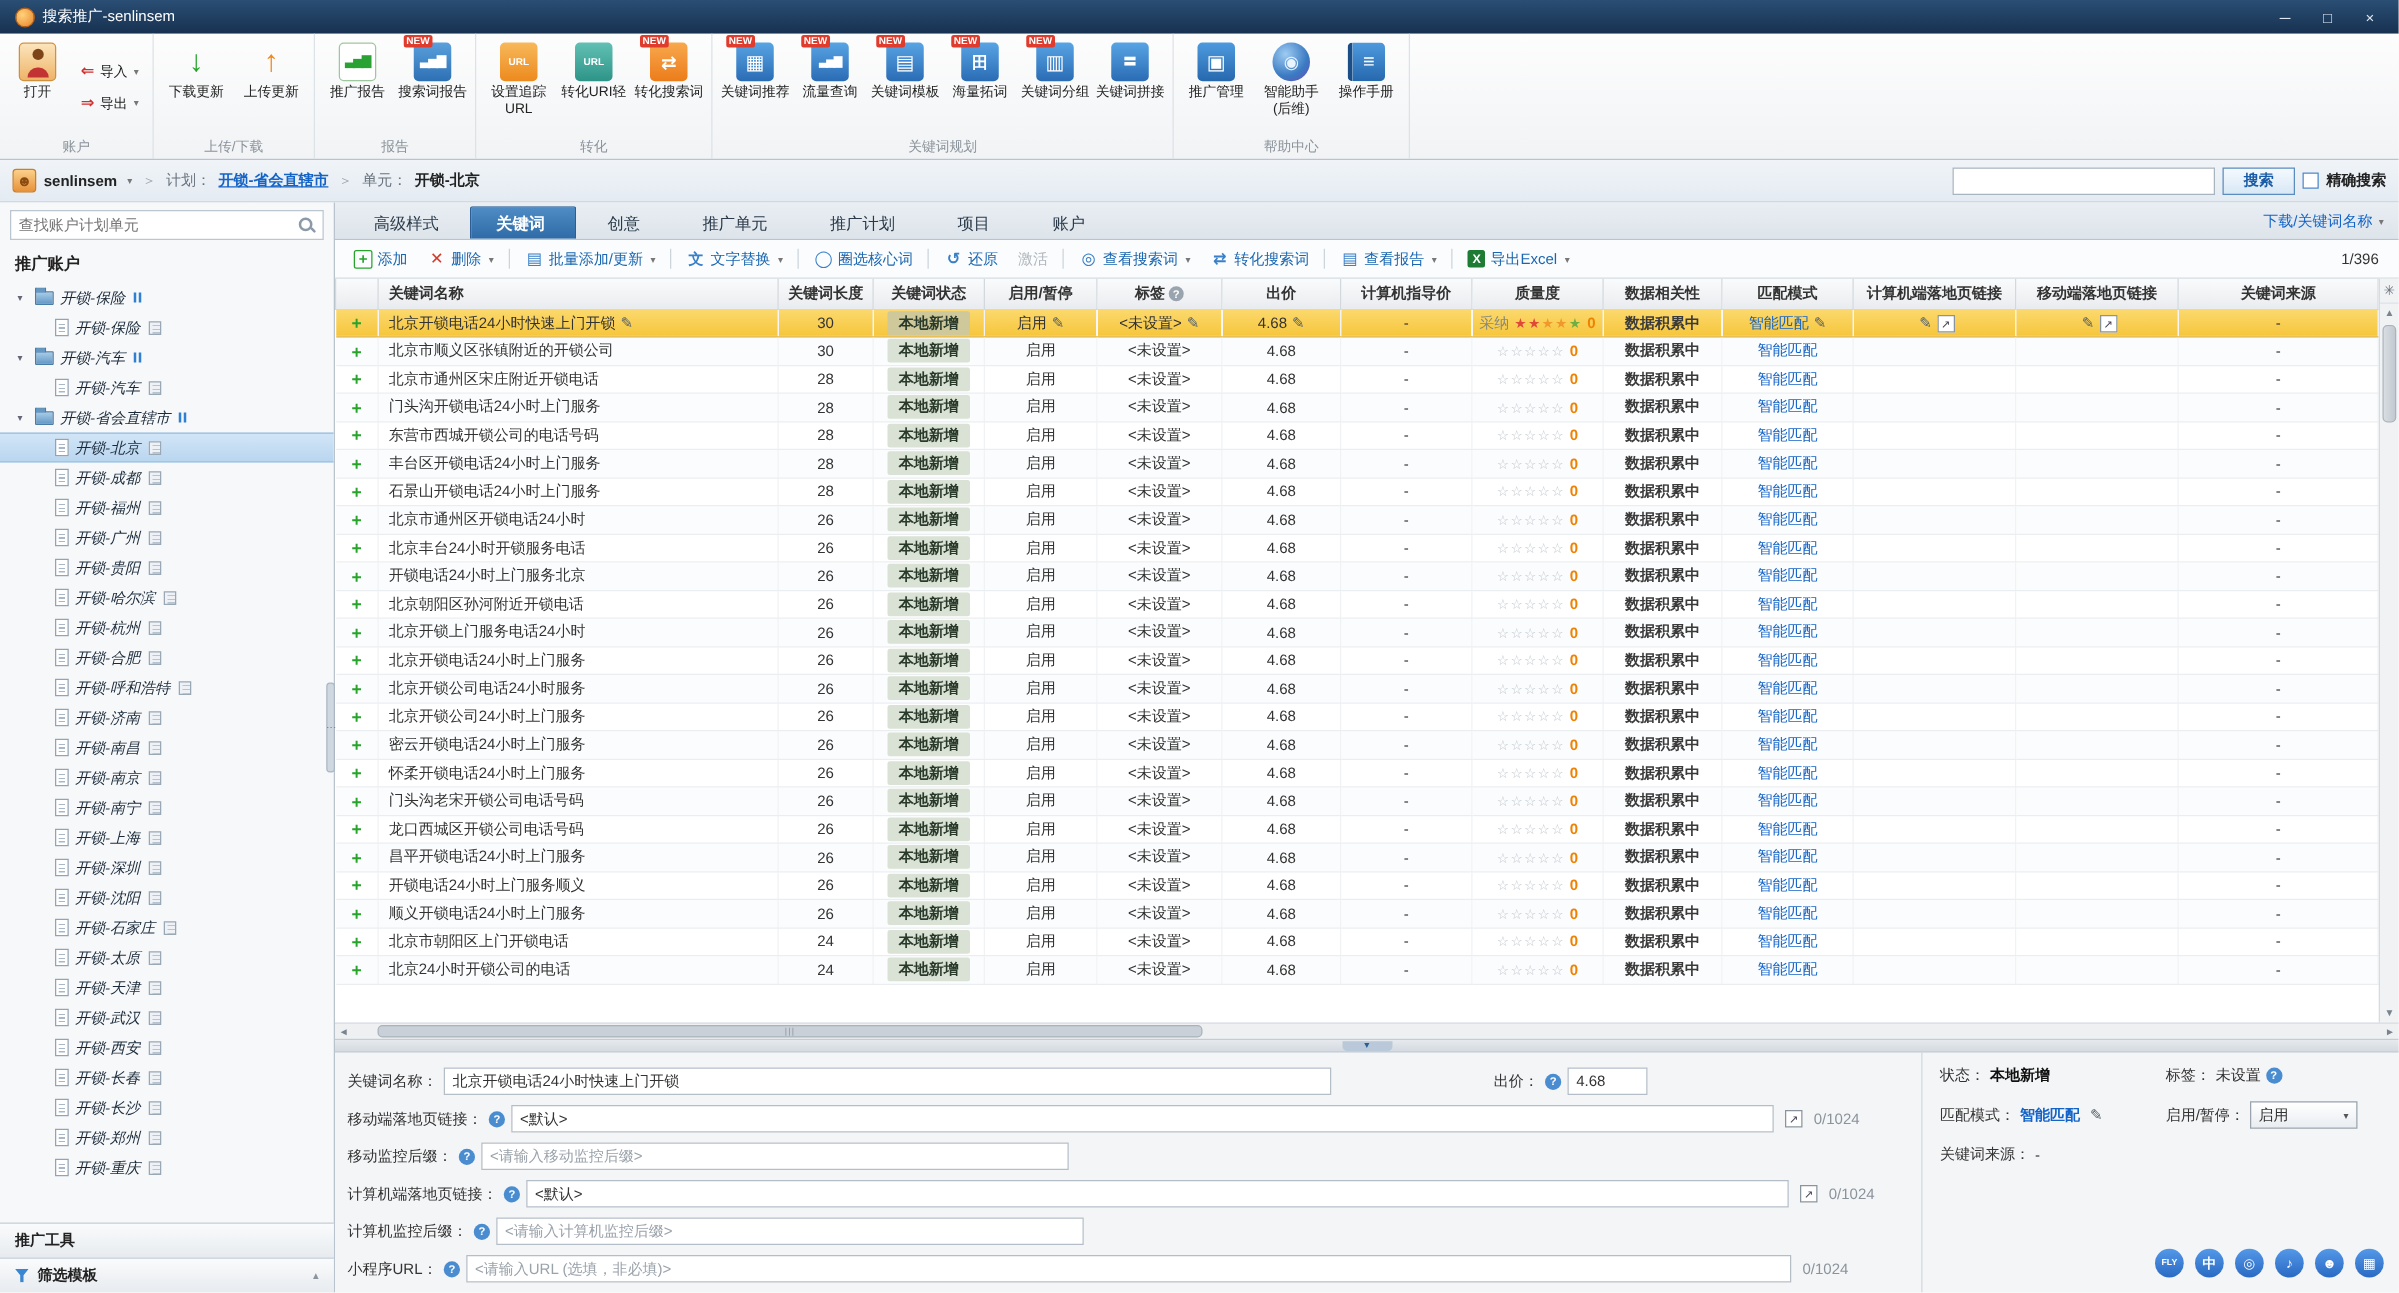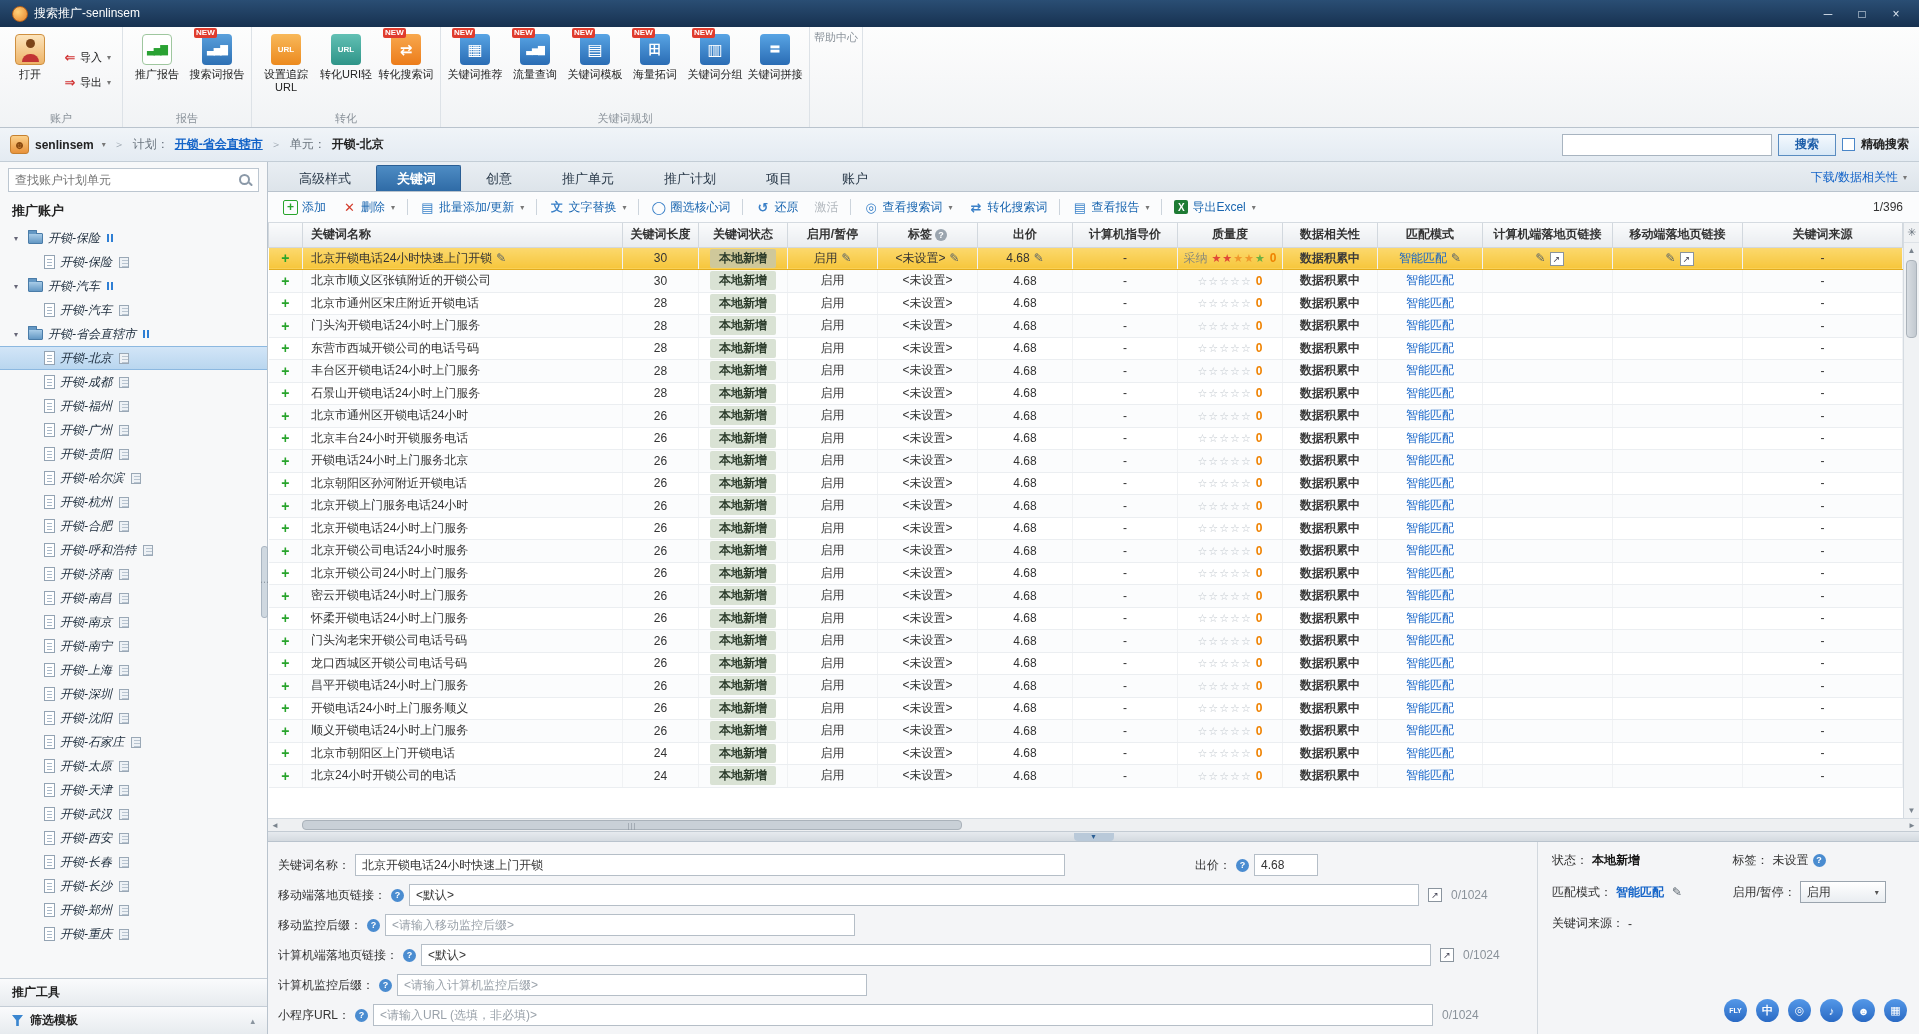--- a/index.html
+++ b/index.html
@@ -241,20 +241,33 @@
               <span class="tb-minilabel">导出</span>
               <span class="caret">▾</span>
             </div>
           </div>
         </div>
         <div class="tb-grouplabel">账户</div>
       </div>
       <div class="tb-group">
         <div class="tb-row">
           <div class="tb-btn">
+            <span class="tbicon ic-download"></span>
+            <span class="tb-label">下载更新</span>
+          </div>
+          <div class="tb-btn">
+            <span class="tbicon ic-upload"></span>
+            <span class="tb-label">上传更新</span>
+          </div>
+        </div>
+        <div class="tb-grouplabel">上传/下载</div>
+      </div>
+      <div class="tb-group">
+        <div class="tb-row">
+          <div class="tb-btn">
             <span class="tbicon ic-promo-report"></span>
             <span class="tb-label">推广报告</span>
           </div>
           <div class="tb-btn">
             <span class="tbicon ic-query-report">
               <span class="new-badge">NEW</span>
             </span>
             <span class="tb-label">搜索词报告</span>
           </div>
         </div>
@@ -312,20 +325,34 @@
             <span class="tb-label">关键词分组</span>
           </div>
           <div class="tb-btn">
             <span class="tbicon ic-kw-concat"></span>
             <span class="tb-label">关键词拼接</span>
           </div>
         </div>
         <div class="tb-grouplabel">关键词规划</div>
       </div>
       <div class="tb-group">
+        <div class="tb-row">
+          <div class="tb-btn">
+            <span class="tbicon ic-promo-manage"></span>
+            <span class="tb-label">推广管理</span>
+          </div>
+          <div class="tb-btn">
+            <span class="tbicon ic-assistant"></span>
+            <span class="tb-label">智能助手(后维)</span>
+          </div>
+          <div class="tb-btn">
+            <span class="tbicon ic-manual"></span>
+            <span class="tb-label">操作手册</span>
+          </div>
+        </div>
         <div class="tb-grouplabel">帮助中心</div>
       </div>
     </div>
 
   <div class="breadcrumb">
     <span class="bc-avatar">☻</span>
     <span class="bc-account">senlinsem</span>
     <span class="caret">▾</span>
     <span class="bc-sep">＞</span>
     <span class="bc-prefix">计划：</span>
@@ -518,21 +545,21 @@
       <div class="tabsbar" id="tabsbar">
         <div class="tab">高级样式</div>
           <div class="tab active">关键词</div>
           <div class="tab">创意</div>
           <div class="tab">推广单元</div>
           <div class="tab">推广计划</div>
           <div class="tab">项目</div>
           <div class="tab">账户</div>
           <span class="tabs-spacer"></span>
         <span class="tabs-right">
-          <span>下载/数据相关性</span>
+          <span>下载/关键词名称</span>
           <span class="caret">▾</span>
         </span>
       </div>
 
       <div class="actionbar" id="actionbar">
         <span class="ab-btn">
             <span class="ab-ic i-add">+</span>
             <span>添加</span>
           </span>
           <span class="ab-btn">

